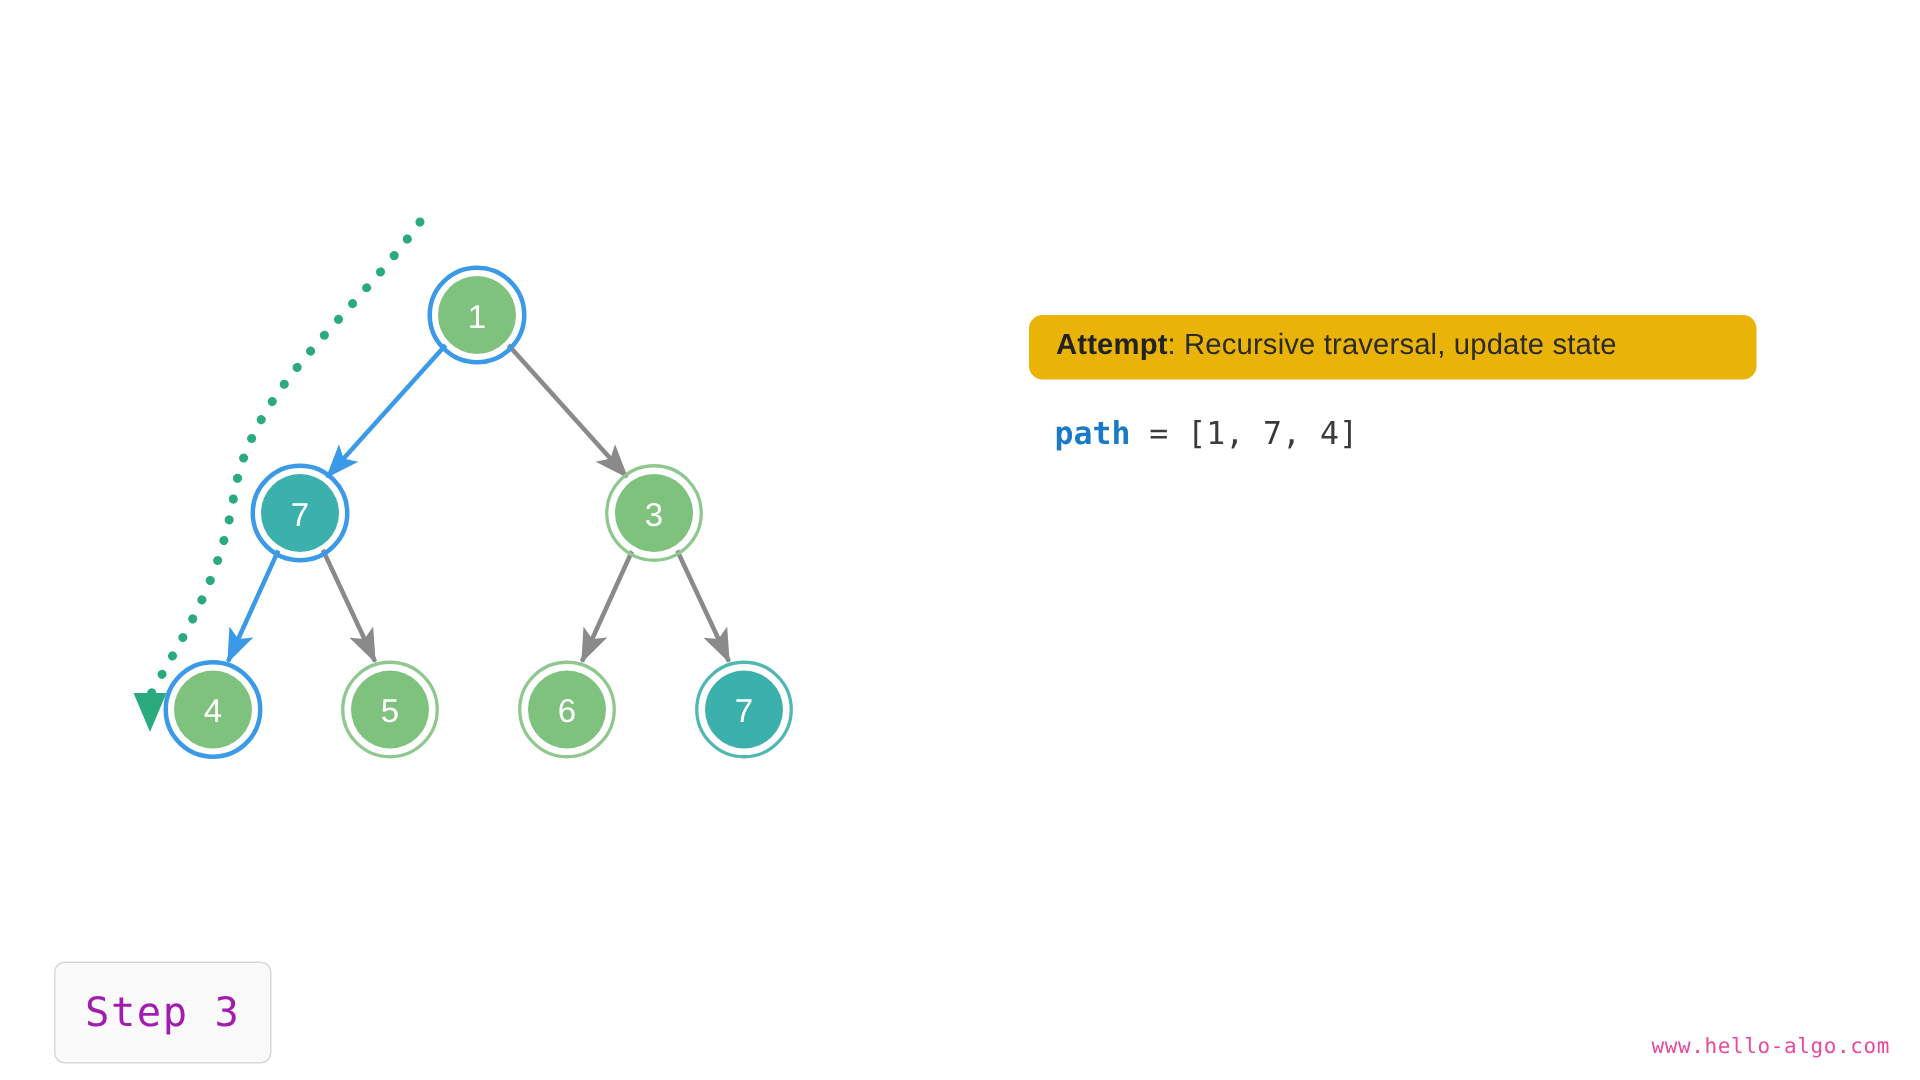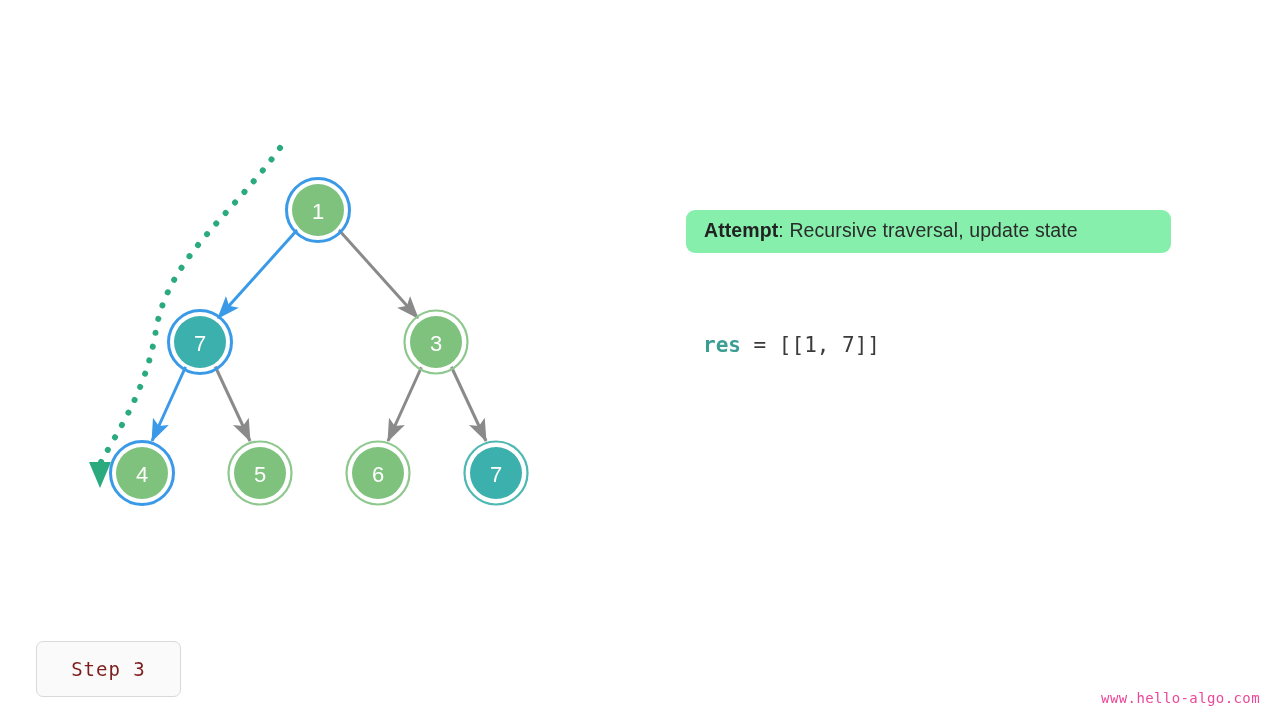--- a/index.html
+++ b/index.html
@@ -45,21 +45,21 @@
   
   .info-panel {
     position: absolute;
     left: 686px;
     top: 210px;
     width: 520px;
   }
 
   .hl-box {
     display: inline-block;
-    background: #86efac;
+    background: #eab308;
     border-radius: 9px;
     padding: 11px 18px 12px 18px;
     box-sizing: border-box;
     width: 485px;
   }
 
   .desc-line {
     font-size: 19.5px;
     color: #2b2b2b;
     letter-spacing: 0.1px;
@@ -91,31 +91,31 @@
 
   .var-path { color: #1b7ac8; font-weight: 700; }
   .var-res  { color: #3a9e93; font-weight: 700; }
 
   
   .step-badge {
     position: absolute;
     left: 36px;
     top: 641px;
     width: 145px;
-    height: 56px;
+    height: 68px;
     box-sizing: border-box;
     border: 1px solid #d9d9d9;
     border-radius: 7px;
     background: #fafafa;
     display: flex;
     align-items: center;
     justify-content: center;
     font-family: "DejaVu Sans Mono", "Liberation Mono", monospace;
-    font-size: 19px;
-    color: #7f1d1d;
+    font-size: 27px;
+    color: #a21caf;
     letter-spacing: 1px;
   }
 
   
   .watermark {
     position: absolute;
     right: 20px;
     bottom: 14px;
     font-family: "DejaVu Sans Mono", "Liberation Mono", monospace;
     font-size: 14px;
@@ -212,22 +212,22 @@
     </g>
   </svg>
 
   <div class="info-panel">
 
     <div class="hl-box">
       <div class="desc-line"><b>Attempt</b><span>: Recursive traversal, update state</span></div>
     </div>
 
 
-
-    <div class="code-line res-line"><span class="var-res">res</span><span> = [[1, 7]]</span></div>
+    <div class="code-line path-line"><span class="var-path">path</span><span> = [1, 7, 4]</span></div>
+
 
   </div>
 
   <div class="step-badge">Step 3</div>
 
   <div class="watermark">www.hello-algo.com</div>
 
 </div>
 
 </body></html>

